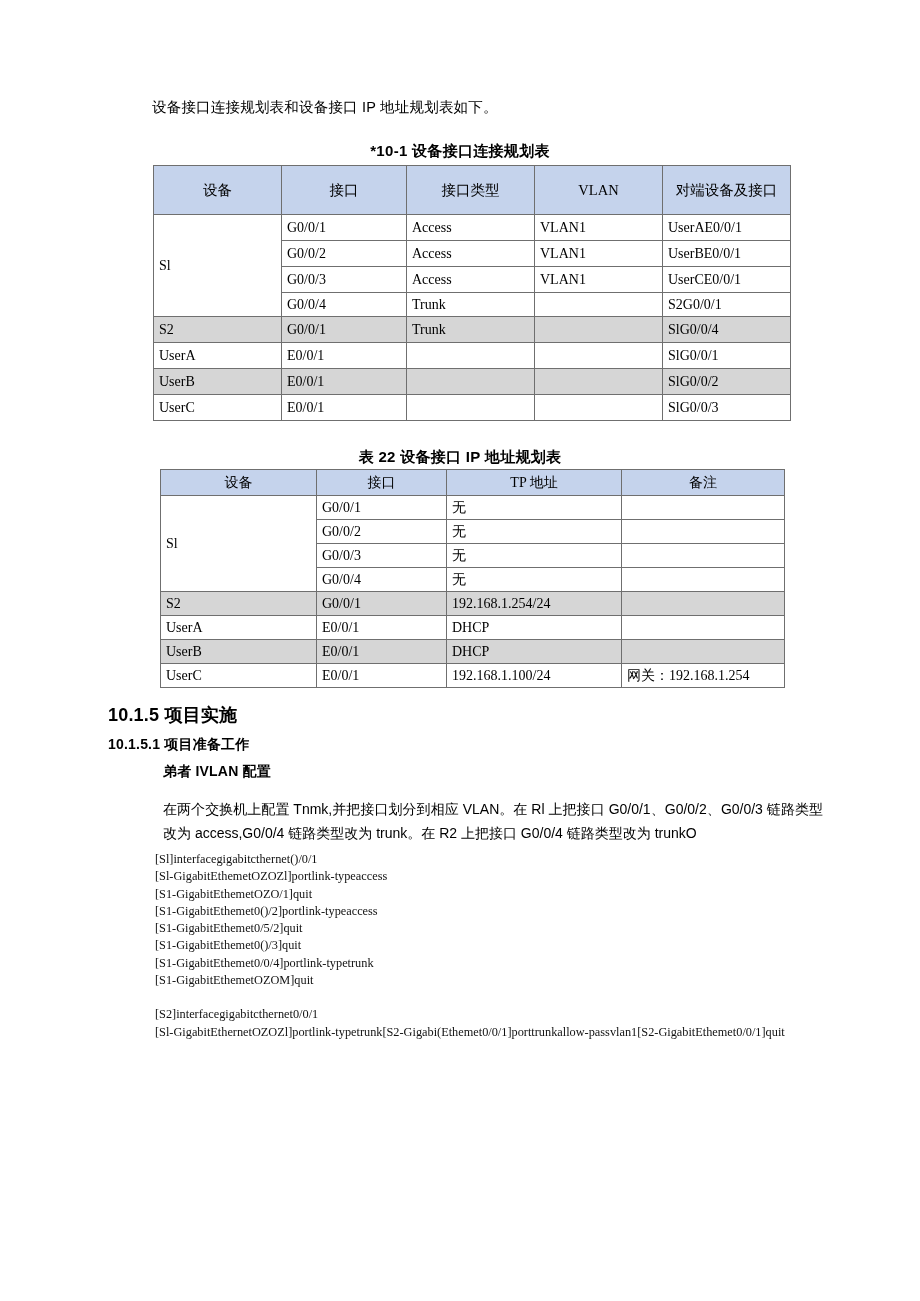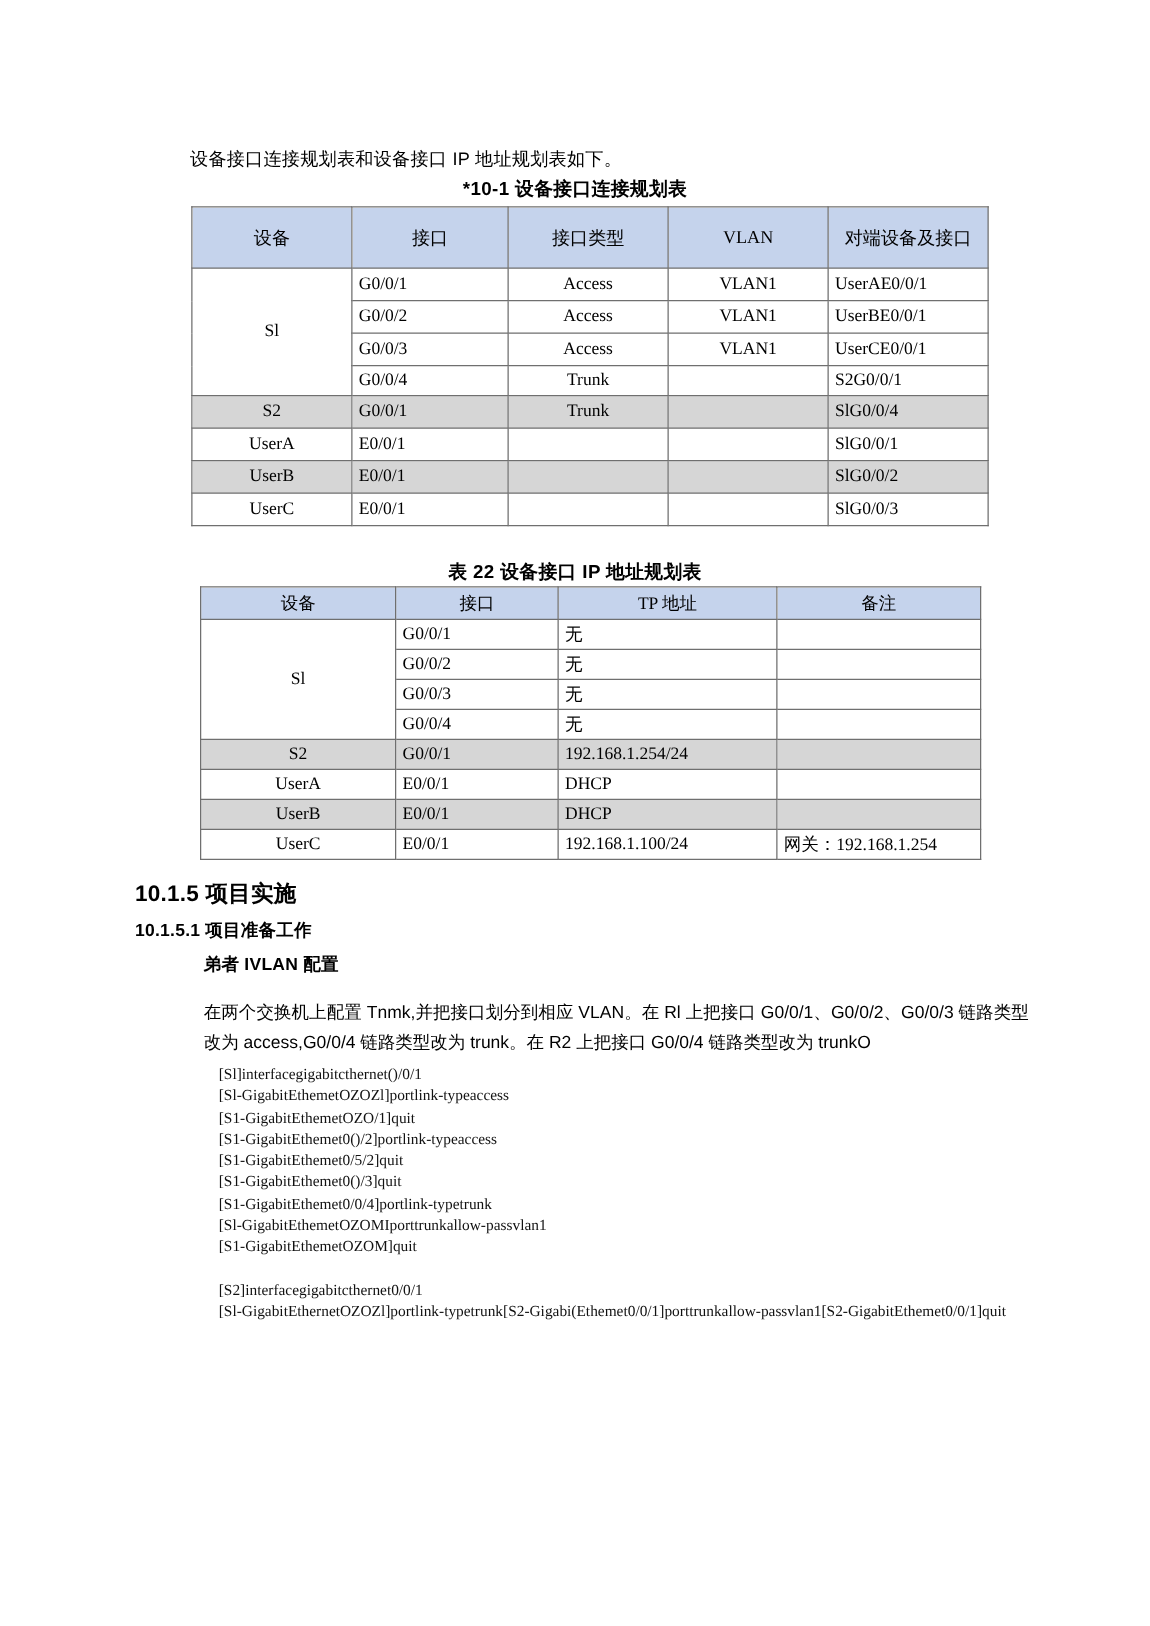--- a/index.html
+++ b/index.html
@@ -19,21 +19,21 @@
     position: relative;
     width: 920px;
     height: 1301px;
     padding: 0;
   }
 
   
   .intro-line {
     position: absolute;
     left: 152px;
-    top: 118px;
+    top: 98px;
     font-family: "Liberation Sans", "DejaVu Sans", sans-serif;
     font-size: 14.5px;
     letter-spacing: 0.2px;
     white-space: nowrap;
   }
 
   .table-caption {
     position: absolute;
     width: 100%;
     text-align: center;
@@ -61,21 +61,21 @@
     overflow: hidden;
     white-space: nowrap;
   }
   table.plan th {
     background: #c5d3ec;
     text-align: center;
     height: 48px;
     font-size: 14.5px;
   }
   .shaded td { background: #d6d6d6; }
-  .c-center { text-align: center; }
+  .c-center { }
   .c-left { text-align: left; }
 
   #table1 {
     left: 153px;
     top: 165px;
     width: 637px;
   }
   #table1 td { height: 23px; }
   #table1 tr.tall td { height: 25px; }
 
@@ -130,21 +130,20 @@
   
   .cli {
     position: absolute;
     left: 155px;
     top: 851px;
     width: 720px;
     font-family: "Liberation Serif", "DejaVu Serif", serif;
     font-size: 12.3px;
     line-height: 17.3px;
     color: #111111;
-    margin-left: 20px;
   }
   .cli div { white-space: pre; }
   .cli div.spacer { height: 17px; }
   .cli div.wrap { white-space: normal; }
 </style>
 </head>
 <body>
 
 <div class="page">
 
@@ -299,20 +298,19 @@
   <div class="body-para">在两个交换机上配置 Tnmk,并把接口划分到相应 VLAN。在 Rl 上把接口 G0/0/1、G0/0/2、G0/0/3 链路类型改为 access,G0/0/4 链路类型改为 trunk。在 R2 上把接口 G0/0/4 链路类型改为 trunkO</div>
 
   <div class="cli">
     <div>[Sl]interfacegigabitcthernet()/0/1</div>
     <div>[Sl-GigabitEthemetOZOZl]portlink-typeaccess</div>
     <div>[S1-GigabitEthemetOZO/1]quit</div>
     <div>[S1-GigabitEthemet0()/2]portlink-typeaccess</div>
     <div>[S1-GigabitEthemet0/5/2]quit</div>
     <div>[S1-GigabitEthemet0()/3]quit</div>
     <div>[S1-GigabitEthemet0/0/4]portlink-typetrunk</div>
-    <div>[Sl-GigabitEthemetOZOMIporttrunkallow-passvlan1</div>
     <div>[S1-GigabitEthemetOZOM]quit</div>
     <div class="spacer"></div>
     <div>[S2]interfacegigabitcthernet0/0/1</div>
     <div class="wrap">[Sl-GigabitEthernetOZOZl]portlink-typetrunk[S2-Gigabi(Ethemet0/0/1]porttrunkallow-passvlan1[S2-GigabitEthemet0/0/1]quit</div>
   </div>
 
 </div>
 
 </body></html>

